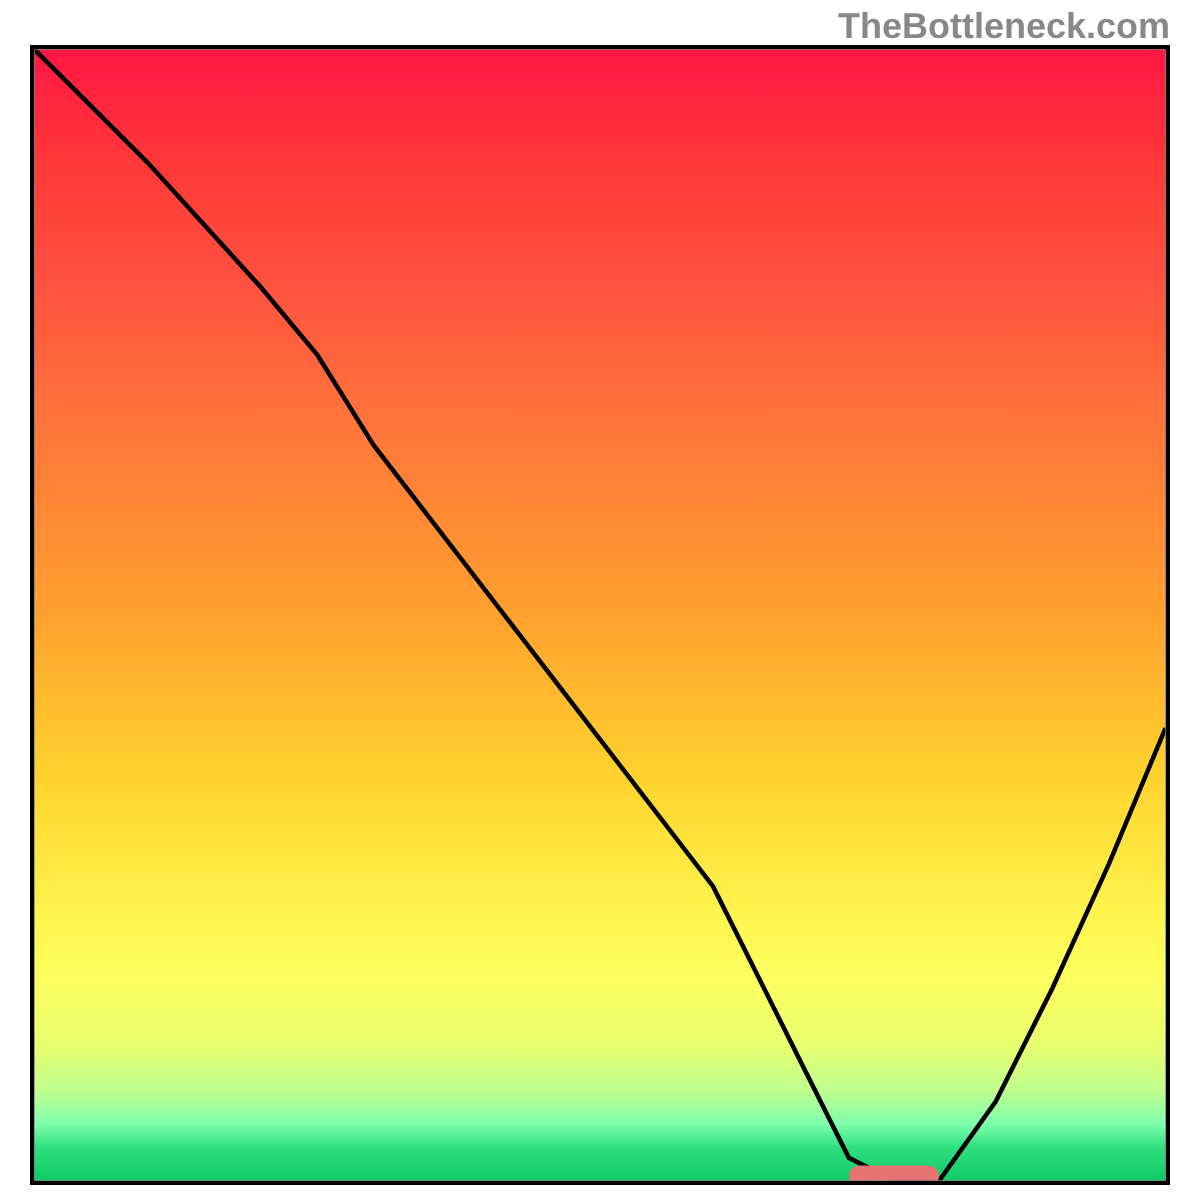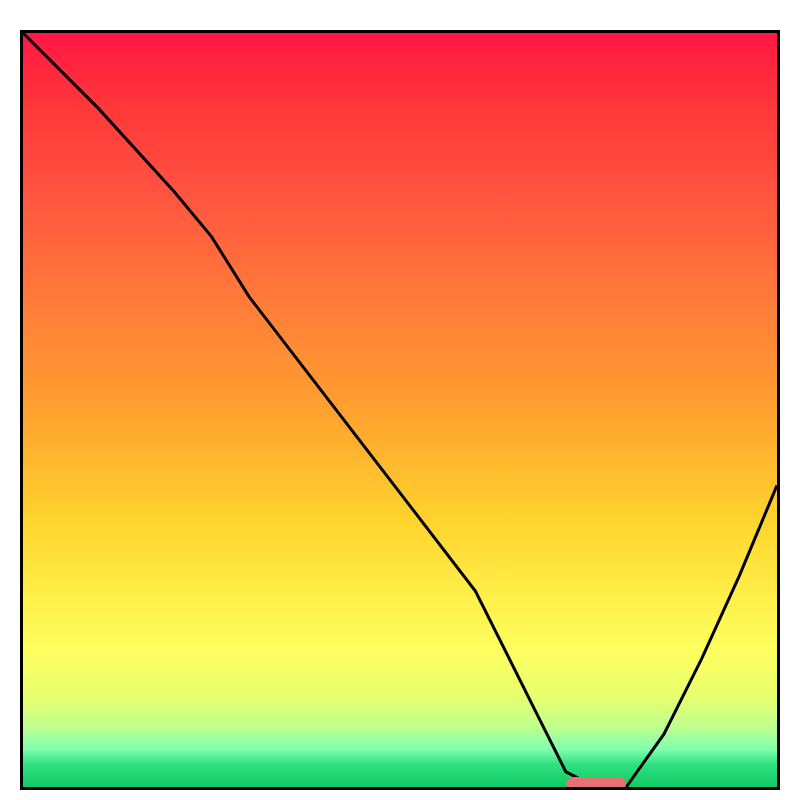--- a/index.html
+++ b/index.html
@@ -66,20 +66,21 @@
     position: absolute;
     height: 14px;
     background: #e57373;
     border-radius: 7px;
   }
 </style>
 </head>
 <body>
 
 <div class="container">
+  <div class="watermark">TheBottleneck.com</div>
 
   <div class="plot-area">
     <div class="gradient-bg"></div>
 
     <svg class="curve" viewBox="0 0 754 754" preserveAspectRatio="none">
       <path id="curve-path" fill="none" stroke="#000000" stroke-width="3" d="M0.0 0.0 L75.4 75.4 L150.8 158.3 L188.5 203.6 L226.2 263.9 L301.6 361.9 L377.0 459.9 L452.4 558.0 L512.7 678.6 L542.9 738.9 L573.0 754.0 L603.2 754.0 L640.9 701.2 L678.6 625.8 L716.3 542.9 L754.0 452.4"></path>
     </svg>
 
     <div id="marker" class="marker" style="left: 542.88px; width: 60.32px; top: 744px;"></div>
   </div>

